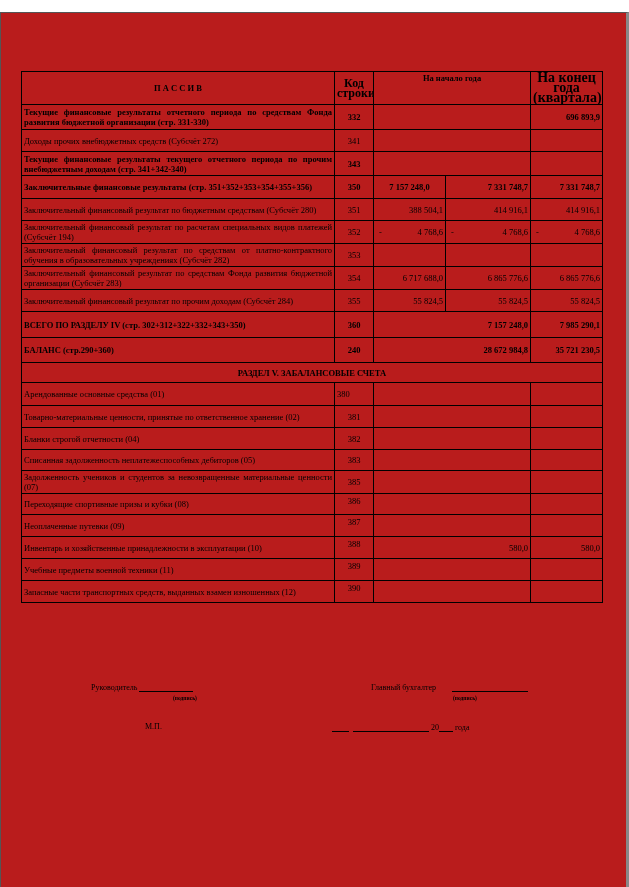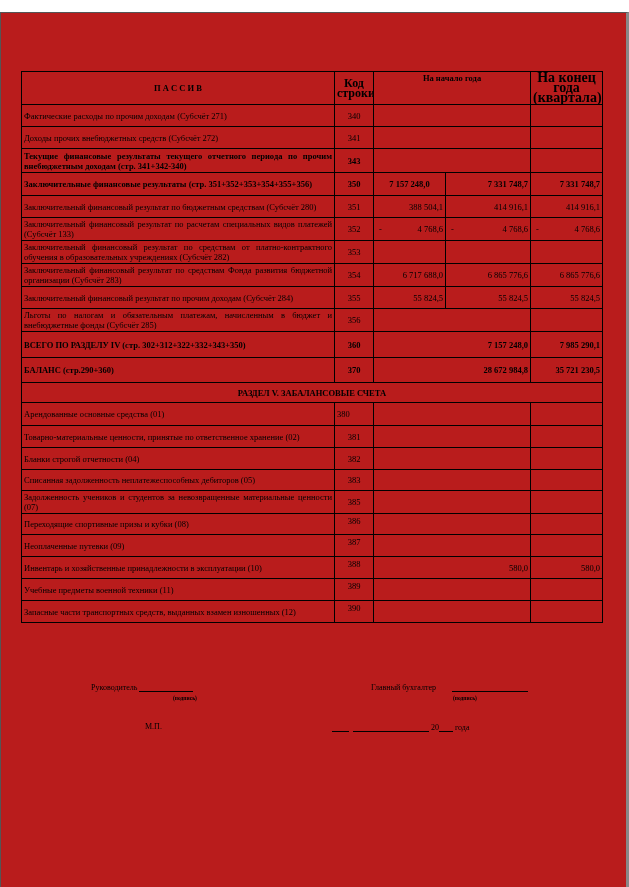--- a/index.html
+++ b/index.html
@@ -34,25 +34,25 @@
         <col style="width:72px">
   </colgroup>
   <tbody>
     <tr style="height:26px">
       <td class="hdr">П А С С И В</td>
       <td class="hdr" style="font-size:12px">Код строки</td>
       <td class="hdr" colspan="2" style="vertical-align:top">На начало года</td>
       <td class="hdr" style="font-size:14px">На конец года (квартала)</td>
     </tr>
 
-    <tr style="height:22px">
-      <td class="name">Фактические расходы по прочим  доходам (Субсчёт 271)</td>
-      <td class="code">340</td>
-      <td colspan="2" class="num"></td>
-      <td class="num"></td>
+    <tr style="height:25px">
+      <td class="name b">Текущие финансовые результаты отчетного периода по средствам Фонда развития бюджетной организации (стр. 331-330)</td>
+      <td class="code b">332</td>
+      <td colspan="2" class="num b"></td>
+      <td class="num b">696 893,9</td>
     </tr>
     <tr style="height:22px">
       <td class="name">Доходы прочих внебюджетных средств (Субсчёт 272)</td>
       <td class="code">341</td>
       <td colspan="2" class="num"></td>
       <td class="num"></td>
     </tr>
     <tr style="height:24px">
       <td class="name b">Текущие финансовые результаты текущего отчетного периода по прочим внебюджетным доходам (стр. 341+342-340)</td>
       <td class="code b">343</td>
@@ -68,21 +68,21 @@
       <td class="num b">7 331 748,7</td>
     </tr>
     <tr style="height:22px">
       <td class="name">Заключительный финансовый результат по бюджетным средствам (Субсчёт 280)</td>
       <td class="code">351</td>
       <td class="num">388 504,1</td>
       <td class="num">414 916,1</td>
       <td class="num">414 916,1</td>
     </tr>
     <tr style="height:22px">
-      <td class="name">Заключительный финансовый результат по расчетам  специальных видов платежей (Субсчёт 133)</td>
+      <td class="name">Заключительный финансовый результат по расчетам  специальных видов платежей (Субсчёт 194)</td>
       <td class="code">352</td>
       <td class="num"><span class="dash">-</span><span>4 768,6</span></td>
       <td class="num"><span class="dash">-</span><span>4 768,6</span></td>
       <td class="num"><span class="dash">-</span><span>4 768,6</span></td>
     </tr>
     <tr style="height:22px">
       <td class="name">Заключительный финансовый результат по средствам от платно-контрактного обучения в образовательных учреждениях (Субсчёт 282)</td>
       <td class="code">353</td>
       <td class="num"></td>
       <td class="num"></td>
@@ -96,35 +96,29 @@
       <td class="num">6 865 776,6</td>
     </tr>
     <tr style="height:22px">
       <td class="name">Заключительный финансовый результат по прочим  доходам (Субсчёт 284)</td>
       <td class="code">355</td>
       <td class="num">55 824,5</td>
       <td class="num">55 824,5</td>
       <td class="num">55 824,5</td>
     </tr>
 
-    <tr style="height:22px">
-      <td class="name">Льготы по налогам и обязательным платежам, начисленным в бюджет и внебюджетные фонды (Субсчёт 285)</td>
-      <td class="code">356</td>
-      <td colspan="2" class="num"></td>
-      <td class="num"></td>
-    </tr>
     <tr style="height:26px">
       <td class="name b">ВСЕГО ПО РАЗДЕЛУ IV (стр. 302+312+322+332+343+350)</td>
       <td class="code b">360</td>
       <td colspan="2" class="num b">7 157 248,0</td>
       <td class="num b">7 985 290,1</td>
     </tr>
     <tr style="height:25px">
       <td class="name b">БАЛАНС (стр.290+360)</td>
-      <td class="code b">370</td>
+      <td class="code b">240</td>
       <td colspan="2" class="num b">28 672 984,8</td>
       <td class="num b">35 721 230,5</td>
     </tr>
 
     <tr style="height:20px">
       <td colspan="5" class="hdr">РАЗДЕЛ V. ЗАБАЛАНСОВЫЕ СЧЕТА</td>
     </tr>
     <tr style="height:23px">
       <td class="name">Арендованные основные средства (01)</td>
       <td class="code left">380</td>

